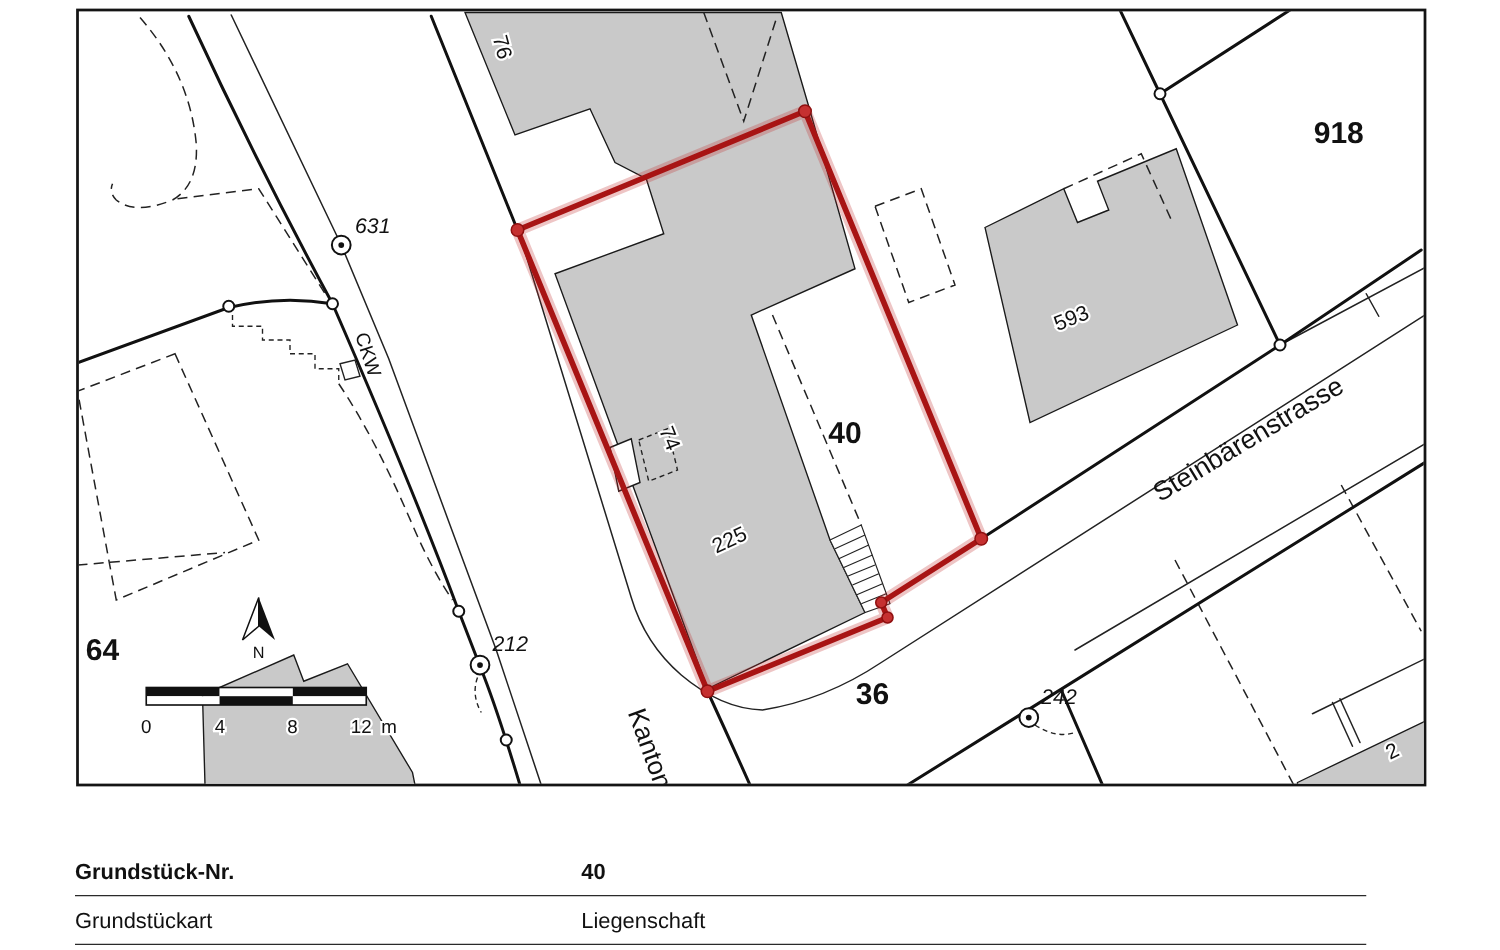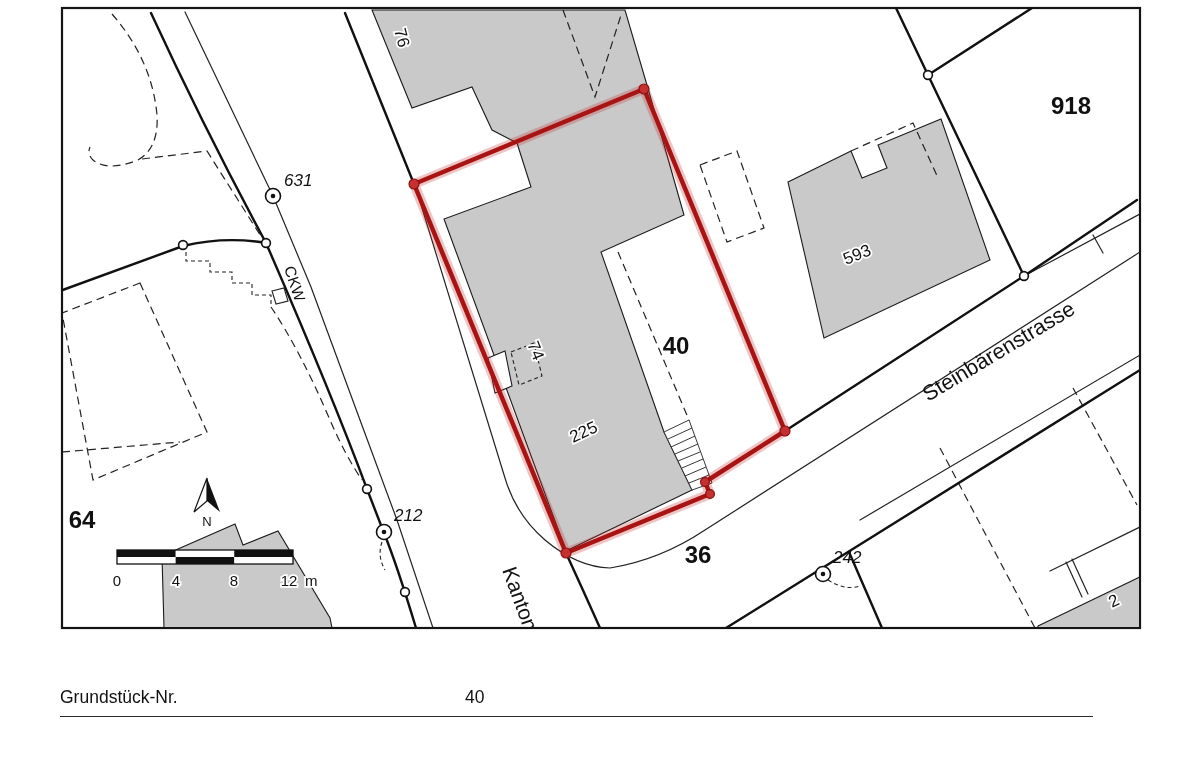--- a/index.html
+++ b/index.html
@@ -16,21 +16,21 @@
   .ptnum{font:italic 17px "Liberation Sans",sans-serif;fill:#111;}
   .bldnum{font:17px "Liberation Sans",sans-serif;}
   .street{font:21px "Liberation Sans",sans-serif;fill:#111;}
   .scalelbl{font:15px "Liberation Sans",sans-serif;}
   
   #infotable{position:absolute;left:60px;top:678px;width:1033px;}
   .trow{position:relative;border-bottom:1.6px solid #2a2a2a;padding:9px 0 7px 0;
         font-size:17.5px;color:#111;height:22px;}
   .trow .lbl{position:absolute;left:0;top:9px;}
   .trow .val{position:absolute;left:405px;top:9px;}
-  .trow.bold{font-weight:normal;}
+  .trow.bold{font-weight:bold;}
 </style>
 </head>
 <body>
 
 <div id="stage">
 
 <svg id="mapsvg" width="1200" height="760" viewBox="0 0 1200 760">
   <defs>
     <clipPath id="mapclip">
           <rect x="63" y="9" width="1076" height="618"></rect>
@@ -188,15 +188,19 @@
     </g>
 
   </g>
 </svg>
 
 <div id="infotable">
   <div class="trow bold">
     <span class="lbl">Grundstück-Nr.</span>
     <span class="val">40</span>
   </div>
+  <div class="trow">
+    <span class="lbl">Grundstückart</span>
+    <span class="val">Liegenschaft</span>
+  </div>
 </div>
 
 </div>
 
 </body></html>

